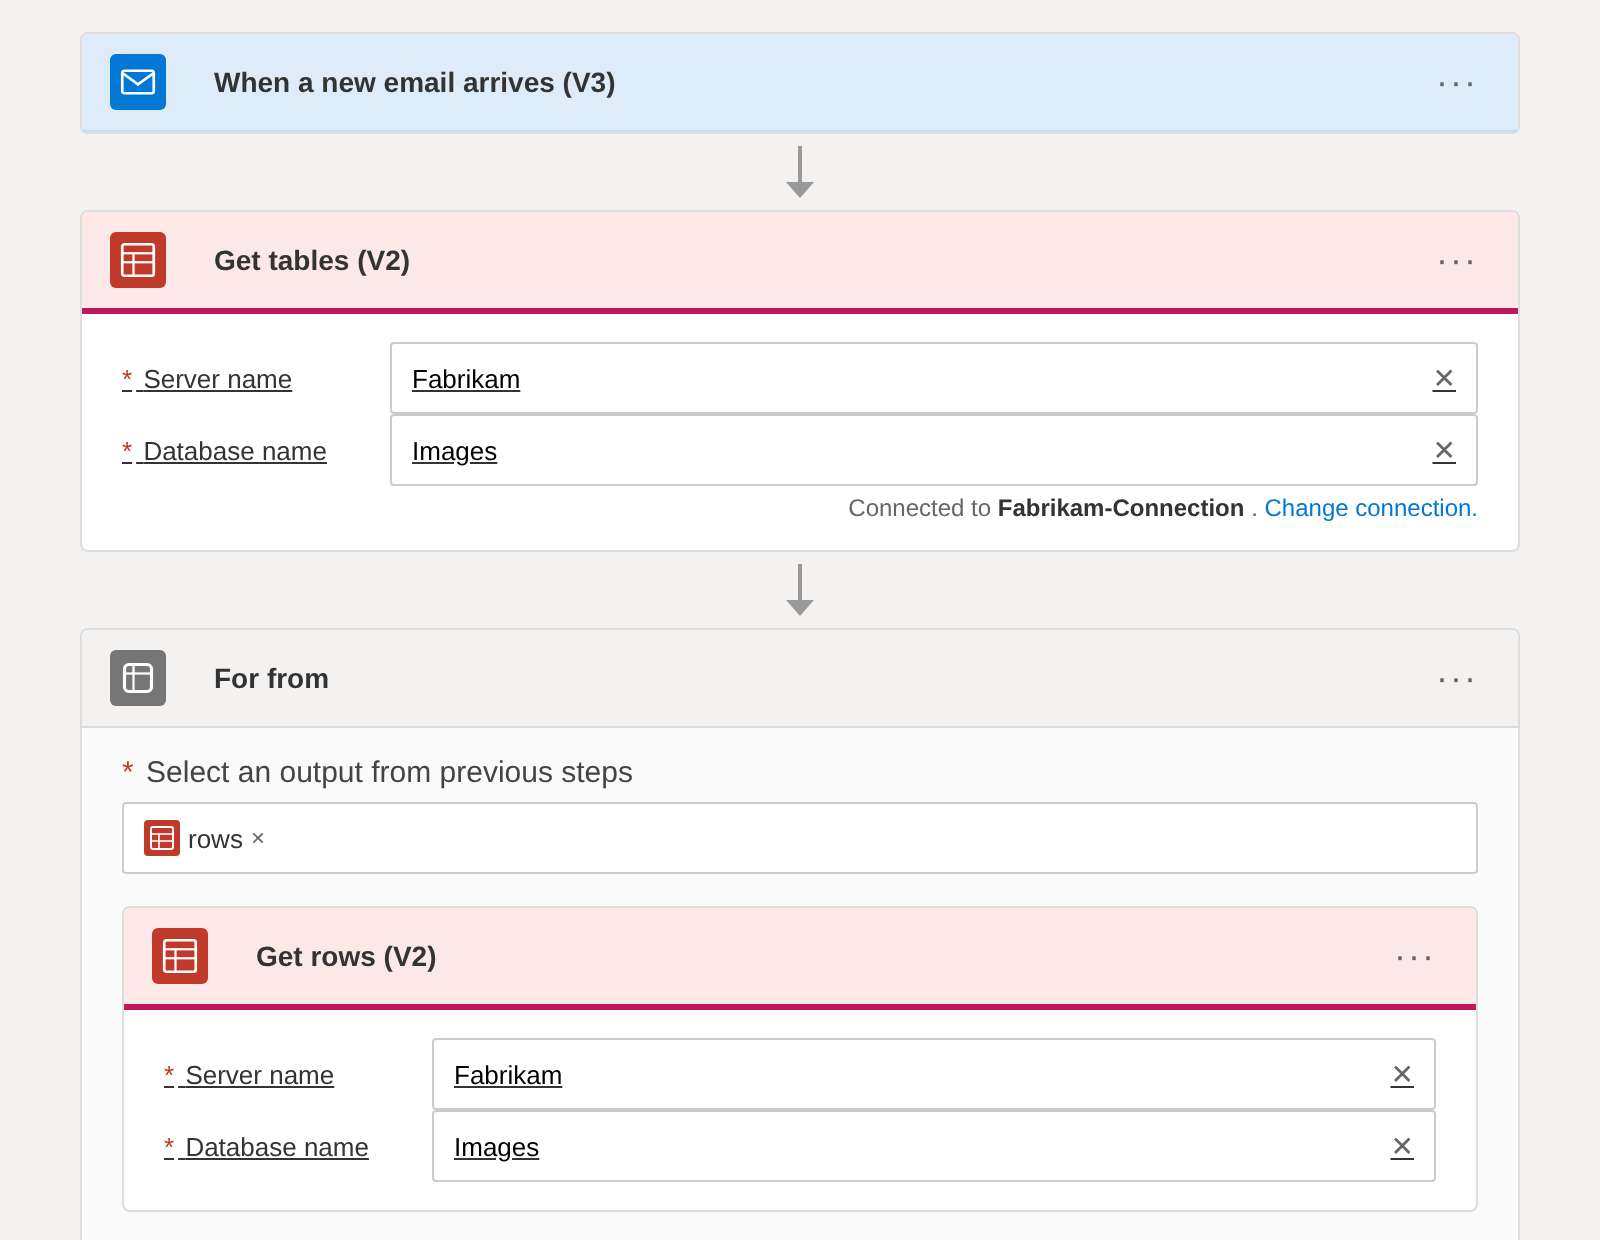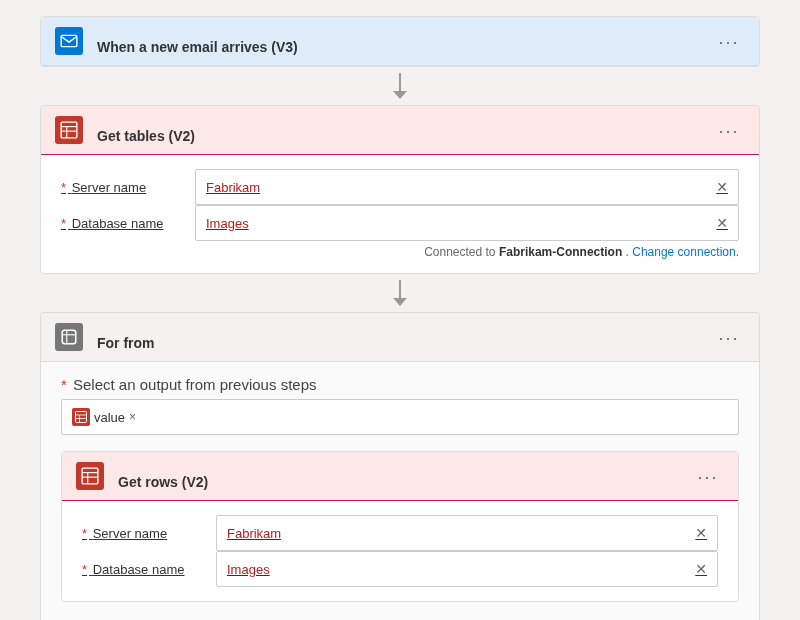--- a/index.html
+++ b/index.html
@@ -28,35 +28,35 @@
     .card {
       width: 100%;
       border-radius: 4px;
       border: 1px solid #ddd;
       background: #fff;
       margin-bottom: 0;
     }
 
     .card-header {
       display: flex;
-      align-items: flex-end;
+      align-items: center;
       padding: 10px 14px;
-      gap: 14px;
+      gap: 24px;
       min-height: 48px;
     }
 
     .card-header-blue {
       background: #deecf9;
       border-bottom: 1px solid #c8dff0;
       border-radius: 4px 4px 0 0;
     }
 
     .card-header-red {
       background: #fce8e6;
-      border-bottom: 1px solid #be185d;
+      border-bottom: 3px solid #be185d;
       border-radius: 4px 4px 0 0;
     }
 
     .card-header-gray {
       background: #f3f2f1;
       border-bottom: 1px solid #ddd;
       border-radius: 4px 4px 0 0;
     }
 
     .card-icon {
@@ -126,21 +126,21 @@
       border: 1px solid #ccc;
       border-radius: 2px;
       padding: 6px 10px;
       background: #fff;
       justify-content: space-between;
       height: 36px;
     }
 
     .field-input-text {
       font-size: 13px;
-      color: #b91c1c;
+      color: #000000;
       text-align: right;
     }
 
     .clear-btn {
       color: #666;
       font-size: 14px;
       cursor: pointer;
       margin-left: 6px;
     }
 
@@ -347,21 +347,21 @@
       <div class="token-input">
         <div class="token">
           <div class="token-icon">
             <svg viewBox="0 0 12 12">
               <rect x="0.5" y="0.5" width="11" height="11" rx="1" fill="none" stroke="white" stroke-width="1"></rect>
               <line x1="0.5" y1="4" x2="11.5" y2="4" stroke="white" stroke-width="0.8"></line>
               <line x1="0.5" y1="7.5" x2="11.5" y2="7.5" stroke="white" stroke-width="0.8"></line>
               <line x1="4.5" y1="4" x2="4.5" y2="11.5" stroke="white" stroke-width="0.8"></line>
             </svg>
           </div>
-          <span>value</span>
+          <span>rows</span>
           <span class="token-remove">×</span>
         </div>
       </div>
 
       <div class="nested-card">
         <div class="card-header card-header-red">
           <div class="card-icon card-icon-red">
             <svg viewBox="0 0 16 16">
               <rect x="1" y="1" width="14" height="14" rx="1" fill="none" stroke="white" stroke-width="1.2"></rect>
               <line x1="1" y1="5" x2="15" y2="5" stroke="white" stroke-width="1"></line>

